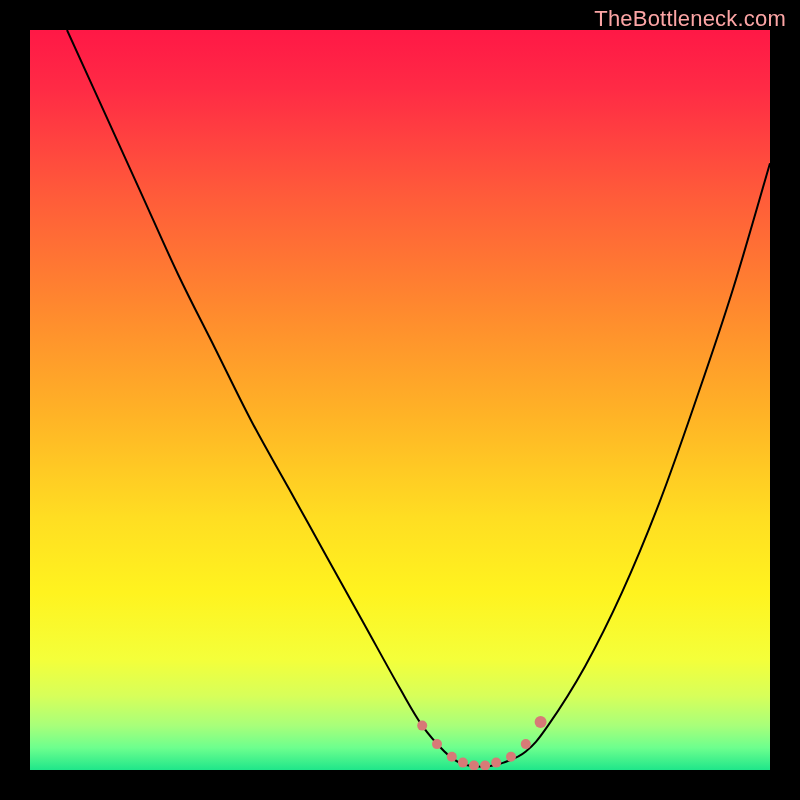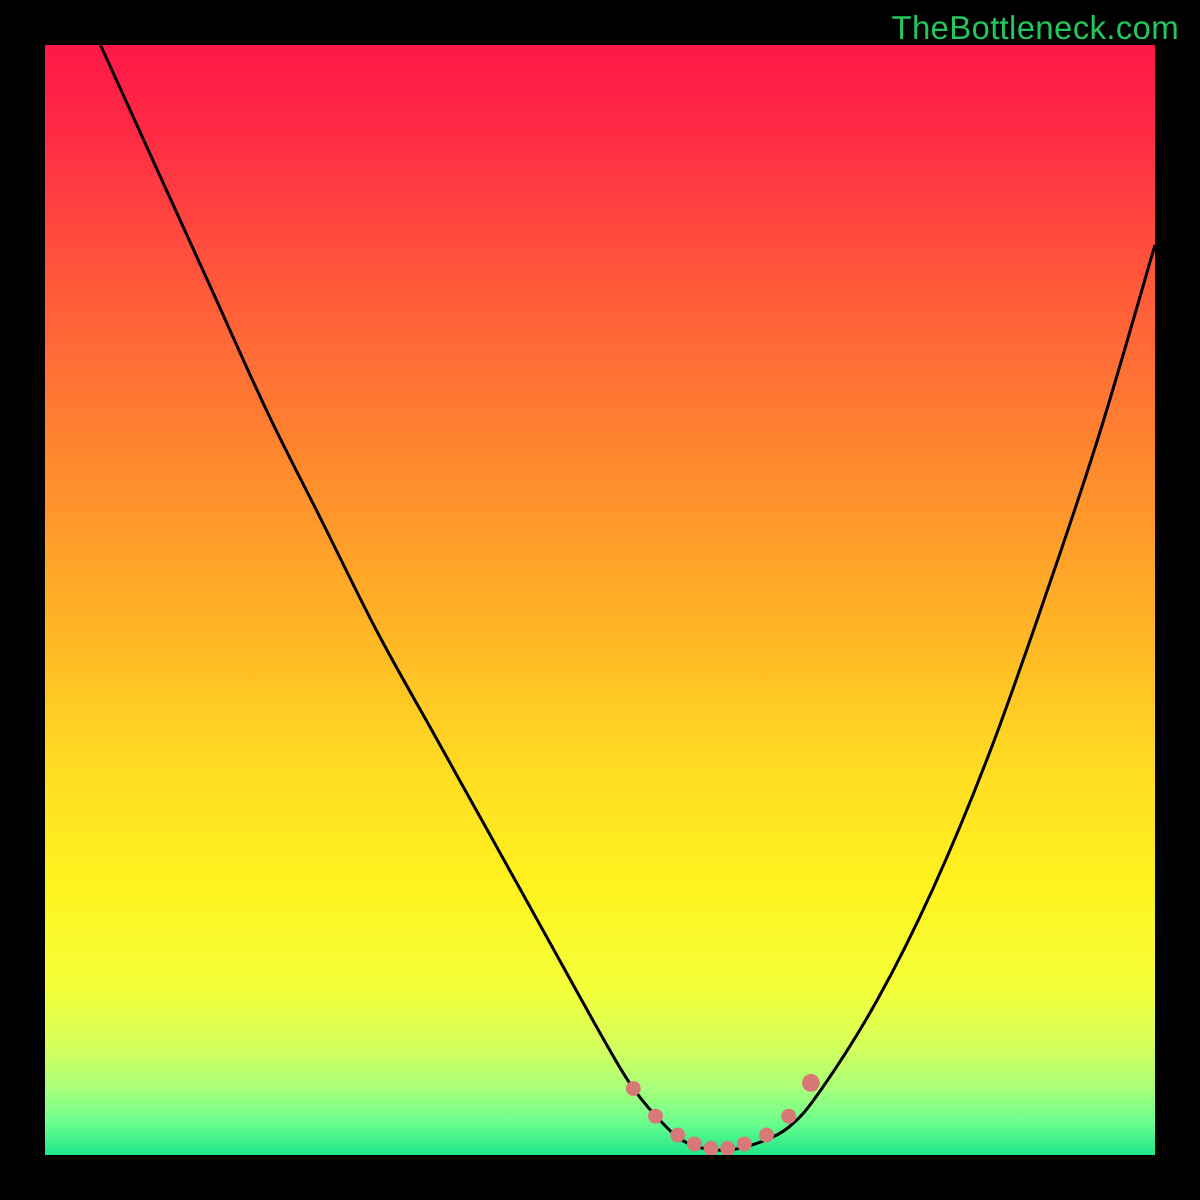--- a/index.html
+++ b/index.html
@@ -21,21 +21,21 @@
     position: absolute;
     left: 30px;
     top: 30px;
     width: 740px;
     height: 740px;
   }
   .watermark {
     position: absolute;
     top: 6px;
     right: 14px;
-    color: #22c55e;
+    color: #fca5a5;
     font-size: 22px;
     font-weight: 400;
     letter-spacing: 0.2px;
   }
   svg { display: block; }
 </style>
 </head>
 <body>
 
 <div class="frame">

